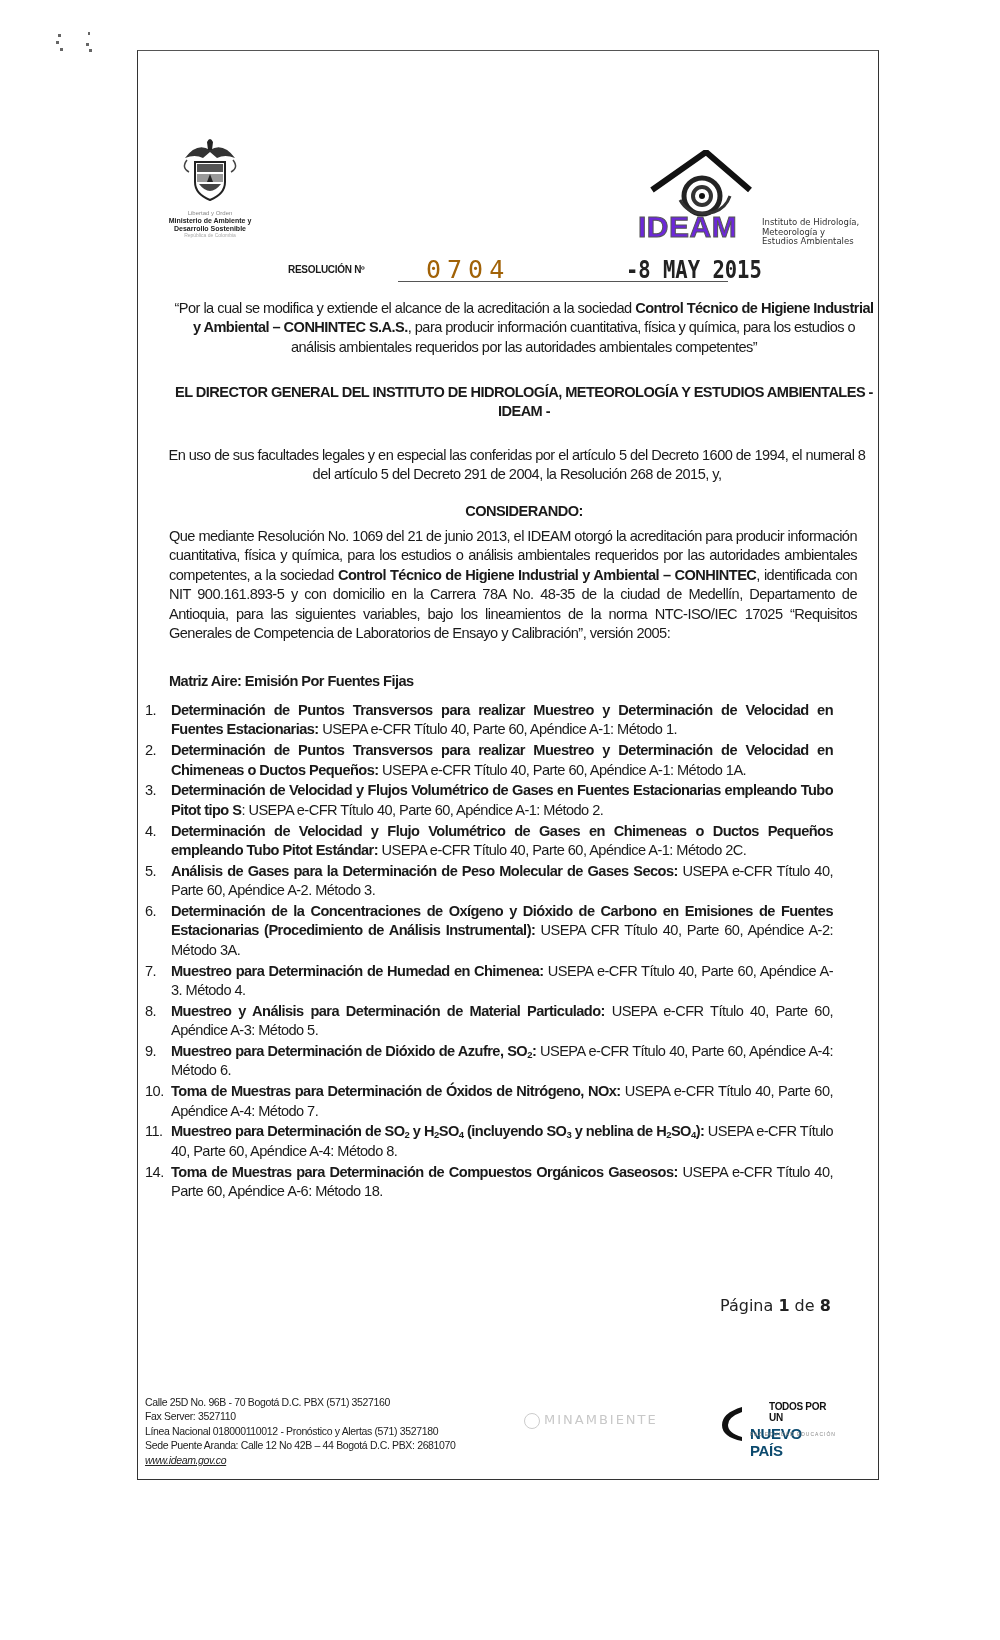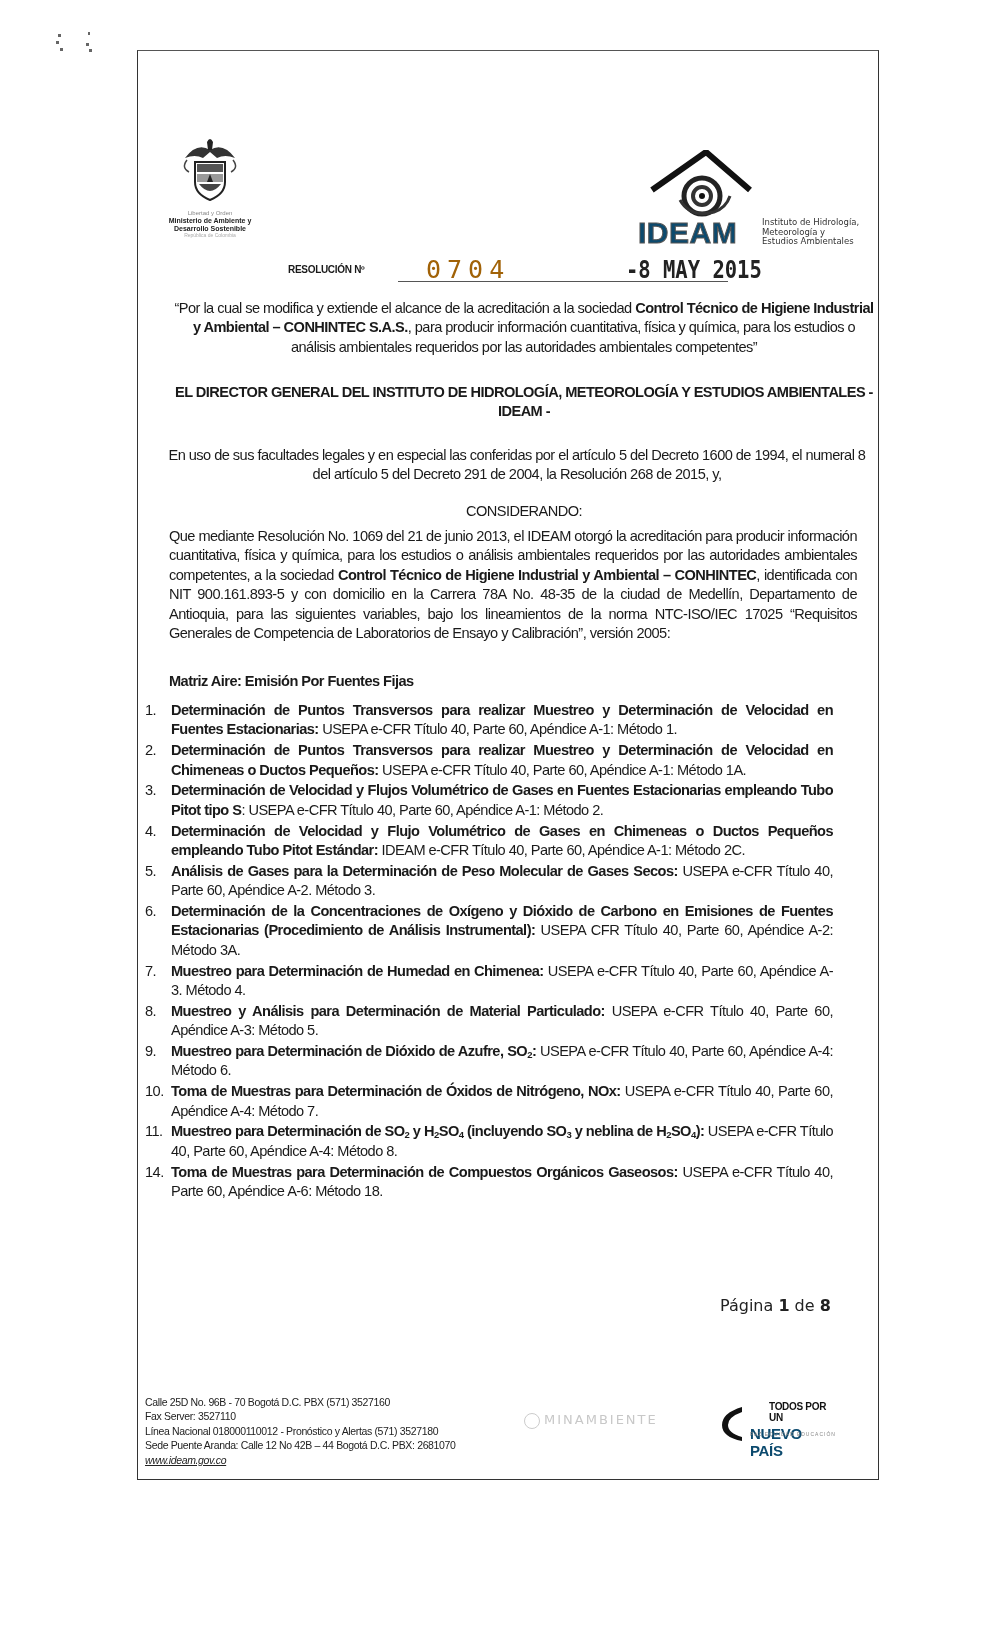--- a/index.html
+++ b/index.html
@@ -9,38 +9,38 @@
   .page-frame { position: absolute; left: 137px; top: 50px; width: 742px; height: 1430px; border: 1.5px solid #333; border-top-color: #555; box-sizing: border-box; }
 
   .header-left { position: absolute; left: 160px; top: 136px; width: 100px; text-align: center; }
   .coat-of-arms { width: 66px; height: 70px; margin: 0 auto; display: block; }
   .motto { font-size: 6px; color: #888; margin-top: 4px; line-height: 1.1; }
   .ministry { font-size: 7px; font-weight: bold; color: #222; line-height: 1.2; }
   .ministry-sub { font-size: 5px; color: #aaa; line-height: 1.1; }
 
   .header-right { position: absolute; left: 630px; top: 150px; width: 240px; }
   .ideam-logo { position: absolute; left: 20px; top: 0; width: 110px; height: 70px; }
-  .ideam-wordmark { position: absolute; left: 8px; top: 66px; font-size: 30px; font-weight: bold; letter-spacing: 0.5px; color: #0c4a6e; -webkit-text-stroke: 1px #555; font-family: "Liberation Sans", sans-serif; }
+  .ideam-wordmark { position: absolute; left: 8px; top: 60px; font-size: 30px; font-weight: bold; letter-spacing: 0.5px; color: #6d28d9; -webkit-text-stroke: 1px #555; font-family: "Liberation Sans", sans-serif; }
   .ideam-tagline { position: absolute; left: 132px; top: 68px; font-size: 8.5px; line-height: 9.5px; color: #333; font-family: "DejaVu Sans", sans-serif; }
 
   .resolution-line { position: absolute; left: 288px; top: 257px; width: 530px; height: 30px; }
   .res-label { position: absolute; left: 0; top: 7px; font-size: 10px; font-weight: bold; font-family: "Liberation Sans", sans-serif; letter-spacing: -0.3px; }
   .res-underline { position: absolute; left: 110px; top: 24px; width: 330px; border-bottom: 1.2px solid #555; }
   .res-number { position: absolute; left: 138px; top: -2px; font-size: 25px; font-family: "DejaVu Sans Mono", monospace; letter-spacing: 6px; color: #a16207; }
   .res-date { position: absolute; left: 338px; top: -2px; font-size: 25px; font-family: "DejaVu Sans Mono", monospace; letter-spacing: 0px; color: #222; font-weight: bold; transform: scaleX(0.82); transform-origin: left; }
 
   .body-text { position: absolute; left: 171px; width: 660px; font-size: 14.6px; line-height: 19.4px; font-family: "Liberation Sans", sans-serif; letter-spacing: -0.55px; margin-left: 24px; }
   .centered { text-align: center; }
   .justified { text-align: justify; }
   .b { font-weight: bold; }
 
   .title-quote { top: 299px; left: 150px; width: 700px; }
   .director { top: 383px; left: 150px; width: 700px; font-weight: bold; }
   .uso { top: 446px; left: 139px; width: 708px; }
-  .considerando { top: 502px; left: 150px; width: 700px; font-weight: normal; }
+  .considerando { top: 502px; left: 150px; width: 700px; font-weight: bold; }
   .que-mediante { top: 527px; left: 145px; width: 688px; }
   .matriz { top: 672px; left: 145px; width: 688px; font-weight: bold; }
 
   .method-list { position: absolute; left: 145px; top: 701px; width: 688px; margin: 0; padding: 0; list-style: none; font-size: 14.6px; line-height: 19.4px; letter-spacing: -0.55px; }
   .method-item { position: relative; padding-left: 26px; text-align: justify; margin-bottom: 1.4px; }
   .method-num { position: absolute; left: 0; top: 0; }
   sub { font-size: 9.5px; vertical-align: -2px; line-height: 0; }
 
   .page-number { position: absolute; left: 720px; top: 1296px; font-size: 16px; font-family: "DejaVu Sans", sans-serif; color: #222; }
 
@@ -117,21 +117,21 @@
 <div class="body-text centered considerando">CONSIDERANDO:</div>
 
 <div class="body-text justified que-mediante"><span>Que mediante Resolución No. 1069 del 21 de junio 2013, el IDEAM otorgó la acreditación para producir información cuantitativa, física y química, para los estudios o análisis ambientales requeridos por las autoridades ambientales competentes, a la sociedad </span><span class="b">Control Técnico de Higiene Industrial y Ambiental – CONHINTEC</span><span>, identificada con NIT 900.161.893-5 y con domicilio en la Carrera 78A No. 48-35 de la ciudad de Medellín, Departamento de Antioquia, para las siguientes variables, bajo los lineamientos de la norma NTC-ISO/IEC 17025 “Requisitos Generales de Competencia de Laboratorios de Ensayo y Calibración”, versión 2005:</span></div>
 
 <div class="body-text matriz">Matriz Aire: Emisión Por Fuentes Fijas</div>
 
 <ol class="method-list">
   <li class="method-item"><span class="method-num">1.</span><span class="b">Determinación de Puntos Transversos para realizar Muestreo y Determinación de Velocidad en Fuentes Estacionarias:</span><span> USEPA e-CFR Título 40, Parte 60, Apéndice A-1: Método 1.</span></li>
   <li class="method-item"><span class="method-num">2.</span><span class="b">Determinación de Puntos Transversos para realizar Muestreo y Determinación de Velocidad en Chimeneas o Ductos Pequeños:</span><span> USEPA e-CFR Título 40, Parte 60, Apéndice A-1: Método 1A.</span></li>
   <li class="method-item"><span class="method-num">3.</span><span class="b">Determinación de Velocidad y Flujos Volumétrico de Gases en Fuentes Estacionarias empleando Tubo Pitot tipo S</span><span>: USEPA e-CFR Título 40, Parte 60, Apéndice A-1: Método 2.</span></li>
-  <li class="method-item"><span class="method-num">4.</span><span class="b">Determinación de Velocidad y Flujo Volumétrico de Gases en Chimeneas o Ductos Pequeños empleando Tubo Pitot Estándar:</span><span> IDEAM e-CFR Título 40, Parte 60, Apéndice A-1: Método 2C.</span></li>
+  <li class="method-item"><span class="method-num">4.</span><span class="b">Determinación de Velocidad y Flujo Volumétrico de Gases en Chimeneas o Ductos Pequeños empleando Tubo Pitot Estándar:</span><span> USEPA e-CFR Título 40, Parte 60, Apéndice A-1: Método 2C.</span></li>
   <li class="method-item"><span class="method-num">5.</span><span class="b">Análisis de Gases para la Determinación de Peso Molecular de Gases Secos:</span><span> USEPA e-CFR Título 40, Parte 60, Apéndice A-2. Método 3.</span></li>
   <li class="method-item"><span class="method-num">6.</span><span class="b">Determinación de la Concentraciones de Oxígeno y Dióxido de Carbono en Emisiones de Fuentes Estacionarias (Procedimiento de Análisis Instrumental):</span><span> USEPA CFR Título 40, Parte 60, Apéndice A-2: Método 3A.</span></li>
   <li class="method-item"><span class="method-num">7.</span><span class="b">Muestreo para Determinación de Humedad en Chimenea:</span><span> USEPA e-CFR Título 40, Parte 60, Apéndice A-3. Método 4.</span></li>
   <li class="method-item"><span class="method-num">8.</span><span class="b">Muestreo y Análisis para Determinación de Material Particulado:</span><span> USEPA e-CFR Título 40, Parte 60, Apéndice A-3: Método 5.</span></li>
   <li class="method-item"><span class="method-num">9.</span><span class="b"><span>Muestreo para Determinación de Dióxido de Azufre, SO</span><sub>2</sub><span>:</span></span><span> USEPA e-CFR Título 40, Parte 60, Apéndice A-4: Método 6.</span></li>
   <li class="method-item"><span class="method-num">10.</span><span class="b">Toma de Muestras para Determinación de Óxidos de Nitrógeno, NOx:</span><span> USEPA e-CFR Título 40, Parte 60, Apéndice A-4: Método 7.</span></li>
   <li class="method-item"><span class="method-num">11.</span><span class="b"><span>Muestreo para Determinación de SO</span><sub>2</sub><span> y H</span><sub>2</sub><span>SO</span><sub>4</sub><span> (incluyendo SO</span><sub>3</sub><span> y neblina de H</span><sub>2</sub><span>SO</span><sub>4</sub><span>):</span></span><span> USEPA e-CFR Título 40, Parte 60, Apéndice A-4: Método 8.</span></li>
   <li class="method-item"><span class="method-num">14.</span><span class="b">Toma de Muestras para Determinación de Compuestos Orgánicos Gaseosos:</span><span> USEPA e-CFR  Título 40, Parte 60, Apéndice A-6: Método 18.</span></li>
 </ol>
 

